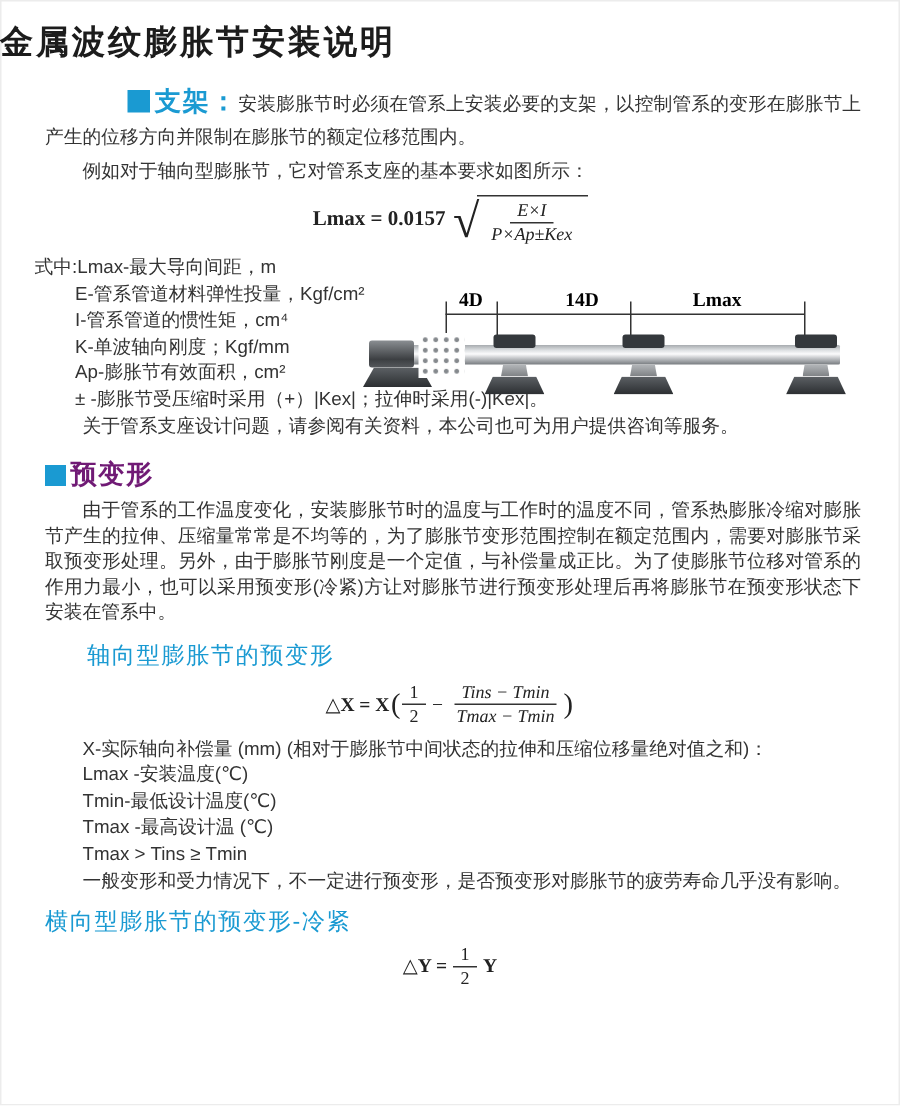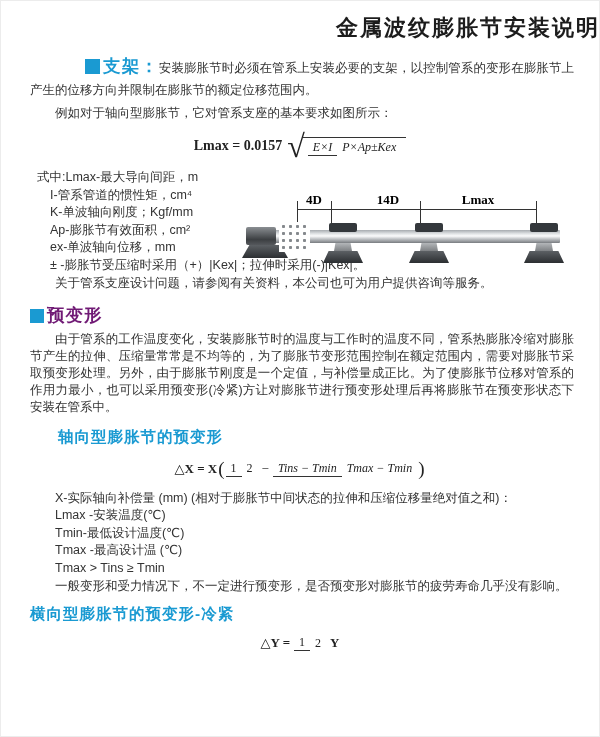--- a/index.html
+++ b/index.html
@@ -1,41 +1,41 @@
 <!DOCTYPE html>
 <html><head>
 <meta charset="utf-8">
 <style>
   html,body{margin:0;padding:0;background:#fff;}
   .page{position:relative;width:600px;height:737px;background:#fff;overflow:hidden;
         color:#333;font-family:"Liberation Sans","DejaVu Sans",sans-serif;font-size:12.5px;
         box-shadow:inset 0 0 0 1px #ececec;}
-  .title{margin:0;padding-top:13px;text-align:right;font-size:22px;font-weight:bold;
+  .title{margin:0;padding-top:13px;text-align:left;font-size:22px;font-weight:bold;
          color:#1c1c1c;letter-spacing:2px;line-height:30px;}
   .sq{display:inline-block;width:15px;height:15px;background:#1a9ad2;vertical-align:-2px;margin-right:3px;}
-  .sec-label{color:#1a9ad2;font-size:17.5px;font-weight:bold;letter-spacing:1px;font-family:Liberation Mono, monospace;}
+  .sec-label{color:#1a9ad2;font-size:17.5px;font-weight:bold;letter-spacing:1px;}
   .sec1{margin:13px 26px 0 30px;line-height:22px;text-align:justify;text-indent:55px;}
   .p-eg{margin:1px 26px 0 30px;line-height:22px;text-indent:2em;}
   .formula{font-family:"Liberation Serif","DejaVu Serif",serif;color:#222;}
   .f1{display:flex;justify-content:center;align-items:center;height:38px;margin-top:3px;}
   .f1 .lhs{font-weight:bold;font-size:14px;margin-right:5px;}
   .sqrt{display:inline-flex;align-items:center;}
   .rad{font-size:32px;line-height:26px;margin-right:-2px;font-weight:400;}
   .radicand{border-top:1.4px solid #333;padding:2px 5px 0 5px;}
-  .frac{display:inline-flex;flex-direction:row;align-items:center;font-size:12px;line-height:1.25;}
+  .frac{display:inline-flex;flex-direction:column;align-items:center;font-size:12px;line-height:1.25;}
   .frac .num{padding:0 5px;border-bottom:1px solid #333;}
   .frac .den{padding:0 5px;}
   .ital{font-style:italic;}
   .varlist{margin-top:4px;}
   .vline{line-height:17.6px;}
-  .ml33{margin-left:37px;} .ml50{margin-left:50px;} .ml55{margin-left:55px;}
+  .ml33{margin-left:23px;} .ml50{margin-left:50px;} .ml55{margin-left:55px;}
   .sec-head2{margin:12px 0 5px 30px;color:#701a75;font-size:17.5px;font-weight:bold;letter-spacing:1px;line-height:22px;}
   .sec-head2 .sq{width:14px;height:14px;}
   .p2{margin:0 26px 0 30px;line-height:16.9px;text-indent:2em;text-align:justify;}
-  .sub-head{color:#1a9ad2;font-size:15.5px;font-weight:bold;letter-spacing:1px;line-height:20px;}
+  .sub-head{color:#1a9ad2;font-size:15.5px;font-weight:normal;letter-spacing:1px;line-height:20px;}
   .sub-head.axial{margin:11px 0 0 58px;}
   .sub-head.lateral{margin:9px 0 0 30px;}
   .f2{display:flex;justify-content:center;align-items:center;height:40px;margin-top:2px;font-size:13px;}
   .f2 .lhs{font-weight:bold;}
   .paren{font-size:19px;font-weight:400;padding:0 1px;}
   .p3{margin:2px 26px 0 30px;line-height:18.5px;text-indent:2em;text-align:justify;}
   .f3{display:flex;justify-content:center;align-items:center;height:32px;margin-top:3px;font-size:13px;}
   .f3 .lhs{font-weight:bold;margin-right:4px;}
   .f3 .rhs{font-weight:bold;margin-left:4px;}
   
@@ -83,24 +83,24 @@
         <span class="frac ital">
           <span class="num">E×I</span>
           <span class="den">P×Ap±Kex</span>
         </span>
       </span>
     </span>
   </div>
 
   <div class="varlist">
     <div class="vline ml33">式中:Lmax-最大导向间距，m</div>
+    <div class="vline ml50">E-管系管道材料弹性投量，Kgf/cm²</div>
     <div class="vline ml50">I-管系管道的惯性矩，cm⁴</div>
     <div class="vline ml50">K-单波轴向刚度；Kgf/mm</div>
     <div class="vline ml50">Ap-膨胀节有效面积，cm²</div>
-    <div class="vline ml50">ex-单波轴向位移，mm</div>
     <div class="vline ml50">± -膨胀节受压缩时采用（+）|Kex|；拉伸时采用(-)|Kex|。</div>
     <div class="vline ml55">关于管系支座设计问题，请参阅有关资料，本公司也可为用户提供咨询等服务。</div>
   </div>
 
   <div class="diagram">
     <div class="dim-line"></div>
     <div class="tick" style="left:51px"></div>
     <div class="tick" style="left:85px"></div>
     <div class="tick" style="left:174px"></div>
     <div class="tick" style="left:290px"></div>

